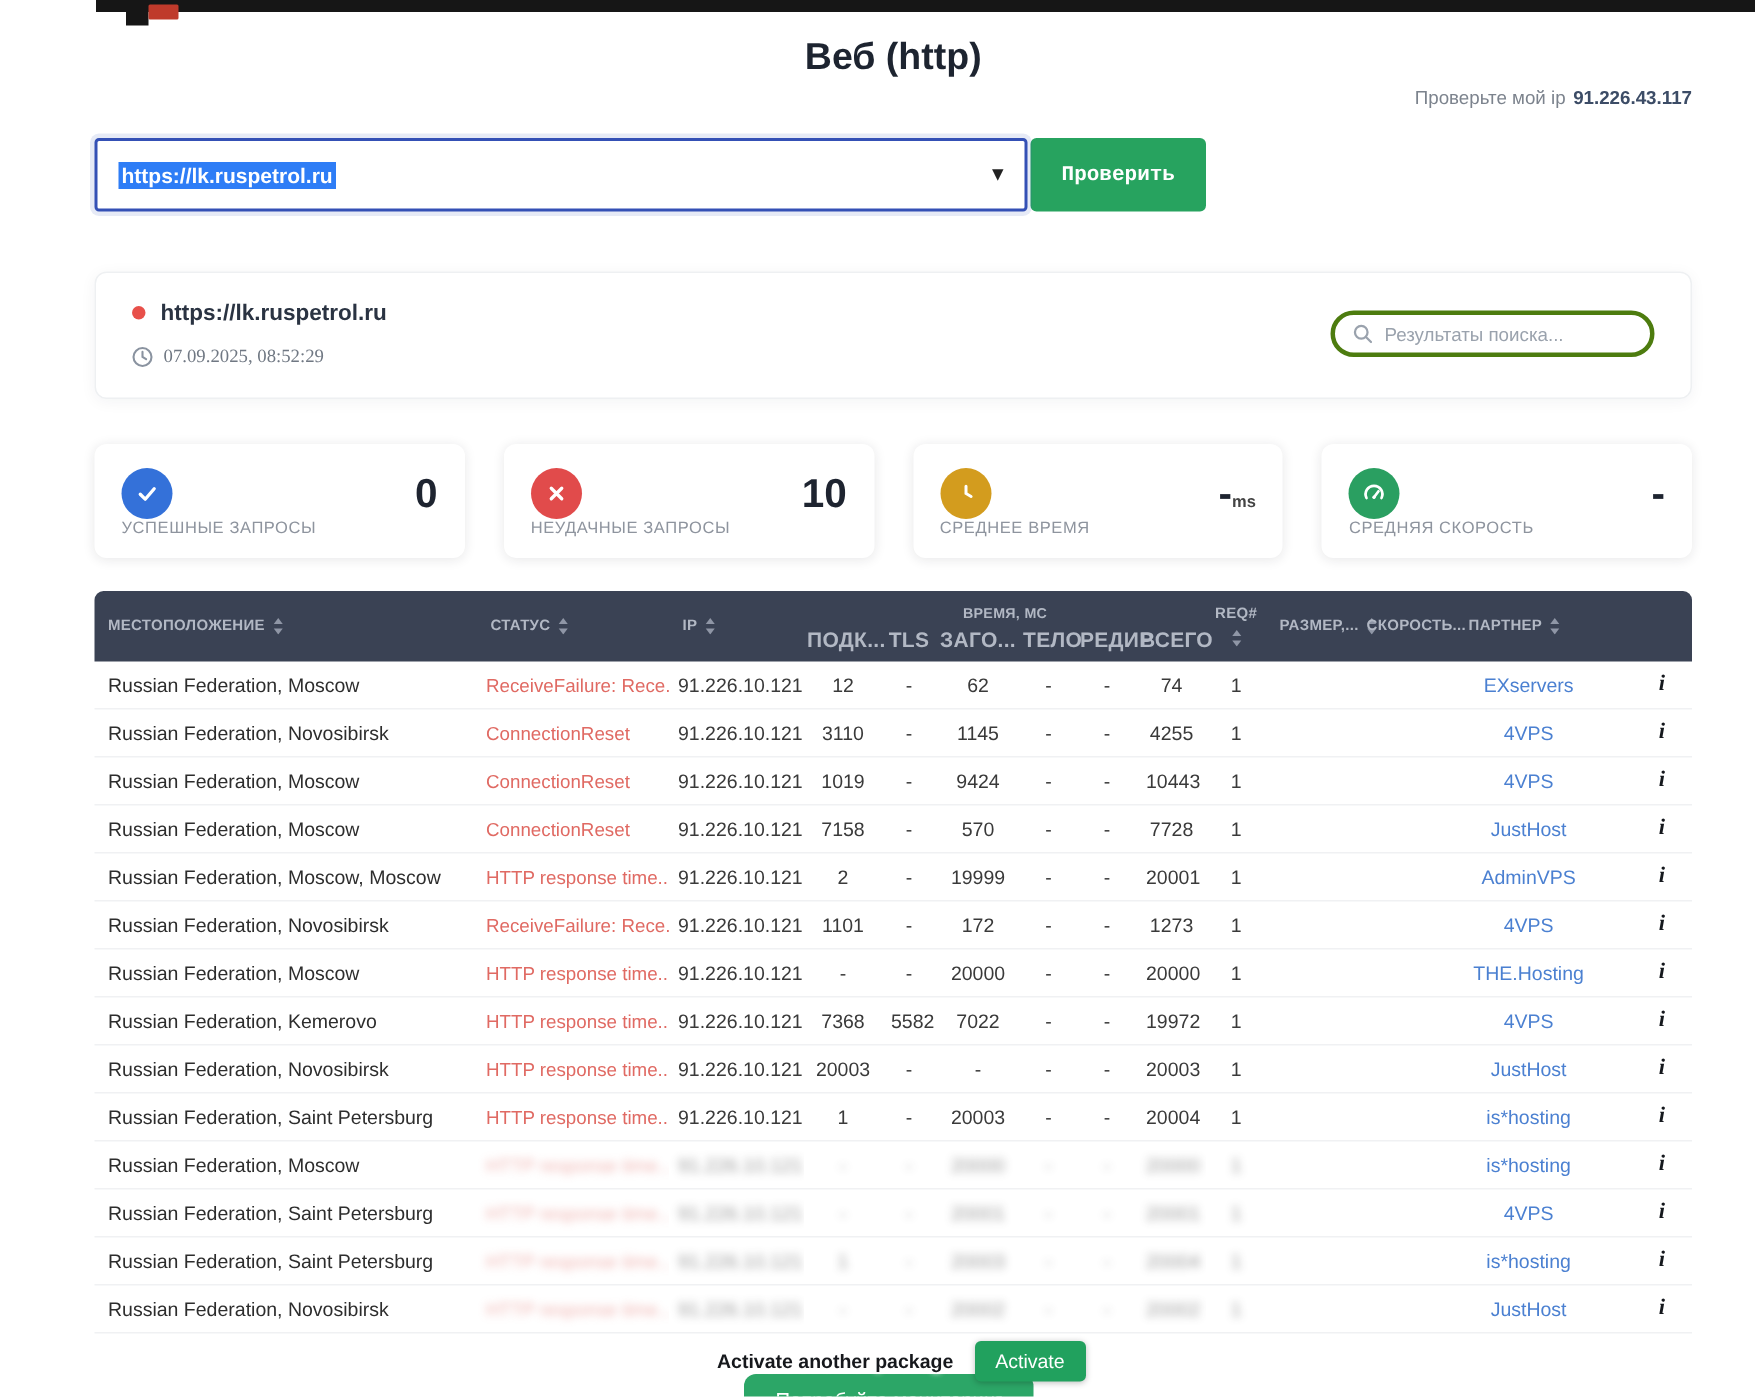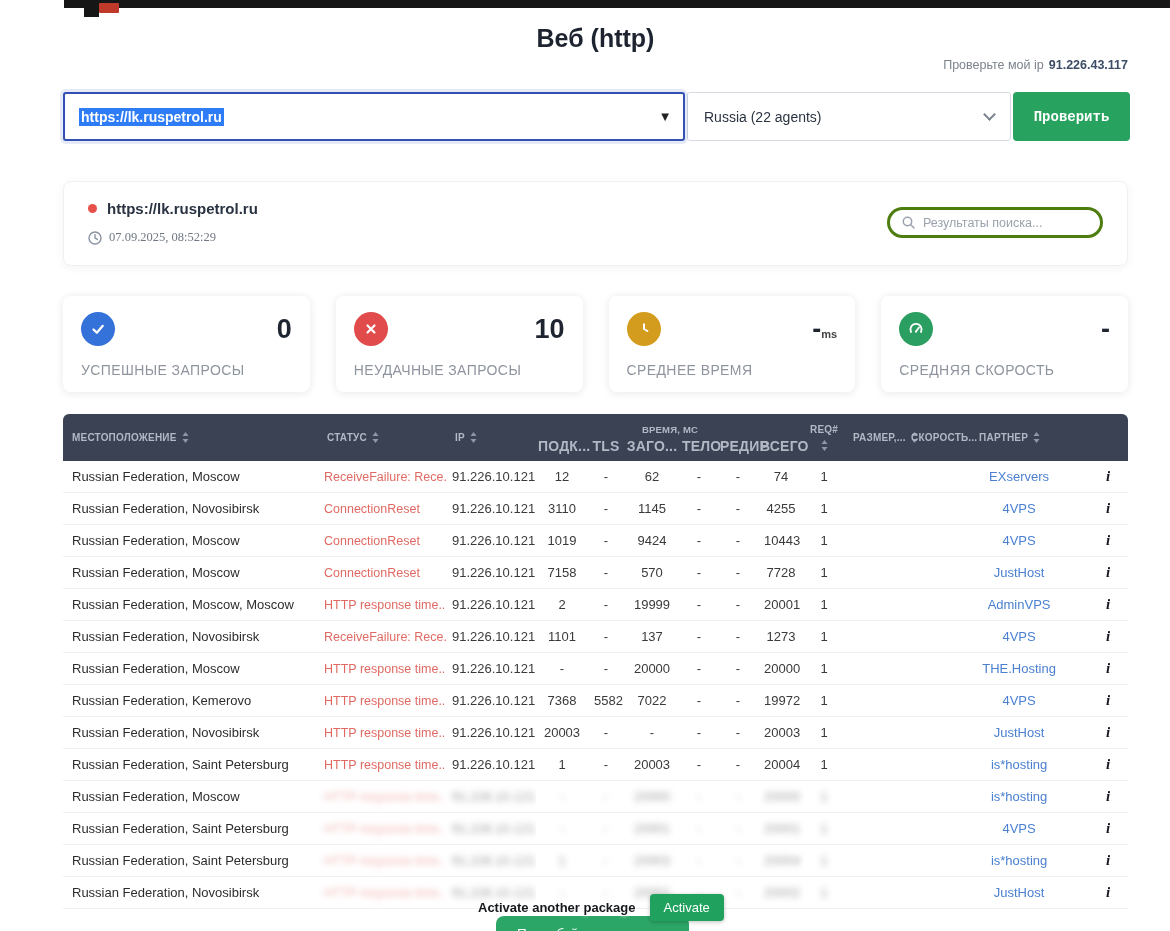--- a/index.html
+++ b/index.html
@@ -42,21 +42,21 @@
   .search-pill input { border:none; outline:none; flex:1; font-size:12.5px; color:#555; font-family:inherit; }
   .search-pill input::placeholder { color:#9aa2ad; }
 
   
   .stats-row { display:flex; gap:26px; margin-top:30px; }
   .stat-card { flex:1; background:#fff; border-radius:8px; box-shadow:0 1px 8px rgba(25,30,40,.10); padding:16px 18px 14px; }
   .stat-top { display:flex; justify-content:space-between; align-items:center; }
   .stat-icon { width:34px; height:34px; border-radius:50%; display:flex; align-items:center; justify-content:center; }
   .stat-value { font-size:27px; font-weight:bold; color:#1e2430; }
   .stat-unit { font-size:11px; font-weight:bold; color:#444; }
-  .stat-label { margin-top:16px; font-size:14px; letter-spacing:.4px; color:#8e949e; }
+  .stat-label { font-size:11px; letter-spacing:.4px; color:#8e949e; }
 
   
   .results-table { width:1065px; margin-top:22px; border-collapse:separate; border-spacing:0; table-layout:fixed; font-size:13px; }
   thead th { background:#3a4254; color:#b2b8c4; font-size:10px; font-weight:bold; letter-spacing:.2px;
     padding:3px 6px; vertical-align:middle; cursor:pointer; }
   thead tr:first-child th:first-child { border-top-left-radius:6px; }
   thead tr:first-child th:last-child { border-top-right-radius:6px; }
   th.th-left { text-align:left; padding-left:9px; }
   th.th-group { font-size:9.5px; text-align:center; padding:6px 0 0; height:24px; cursor:default; }
   th.th-sub { font-size:14px; text-align:center; padding:0 2px 7px; cursor:default; }
@@ -96,24 +96,20 @@
   <h1 class="page-title">Веб (http)</h1>
   <div class="myip-line">
     <span>Проверьте мой ip</span><span class="myip-value">91.226.43.117</span>
   </div>
 
   <div class="check-form">
     <div class="url-box">
       <span class="url-text">https://lk.ruspetrol.ru</span>
       <span class="url-caret">▼</span>
     </div>
-    <div class="region-select">
-      <span>Russia (22 agents)</span>
-      <span class="chevron"></span>
-    </div>
     <button class="submit-btn">Проверить</button>
   </div>
 
   <div class="result-card">
     <div>
       <div class="result-url-line">
         <span class="red-dot"></span>
         <span>https://lk.ruspetrol.ru</span>
       </div>
       <div class="result-time-line">
@@ -361,21 +357,21 @@
           <td class="c-partner"><a>AdminVPS</a></td>
           <td class="c-info"><span class="info-icon">i</span></td>
         </tr>
 
         <tr data-blur="false">
           <td class="c-loc">Russian Federation, Novosibirsk</td>
           <td class="c-status"><span class="blurable">ReceiveFailure: Rece...</span></td>
           <td class="c-ip"><span class="blurable">91.226.10.121</span></td>
           <td class="c-num"><span class="blurable">1101</span></td>
           <td class="c-num"><span class="blurable">-</span></td>
-          <td class="c-num"><span class="blurable">137</span></td>
+          <td class="c-num"><span class="blurable">172</span></td>
           <td class="c-num"><span class="blurable">-</span></td>
           <td class="c-num"><span class="blurable">-</span></td>
           <td class="c-num"><span class="blurable">1273</span></td>
           <td class="c-num"><span class="blurable">1</span></td>
           <td class="c-num"><span class="blurable"></span></td>
           <td class="c-num"><span class="blurable"></span></td>
           <td class="c-partner"><a>4VPS</a></td>
           <td class="c-info"><span class="info-icon">i</span></td>
         </tr>
 

